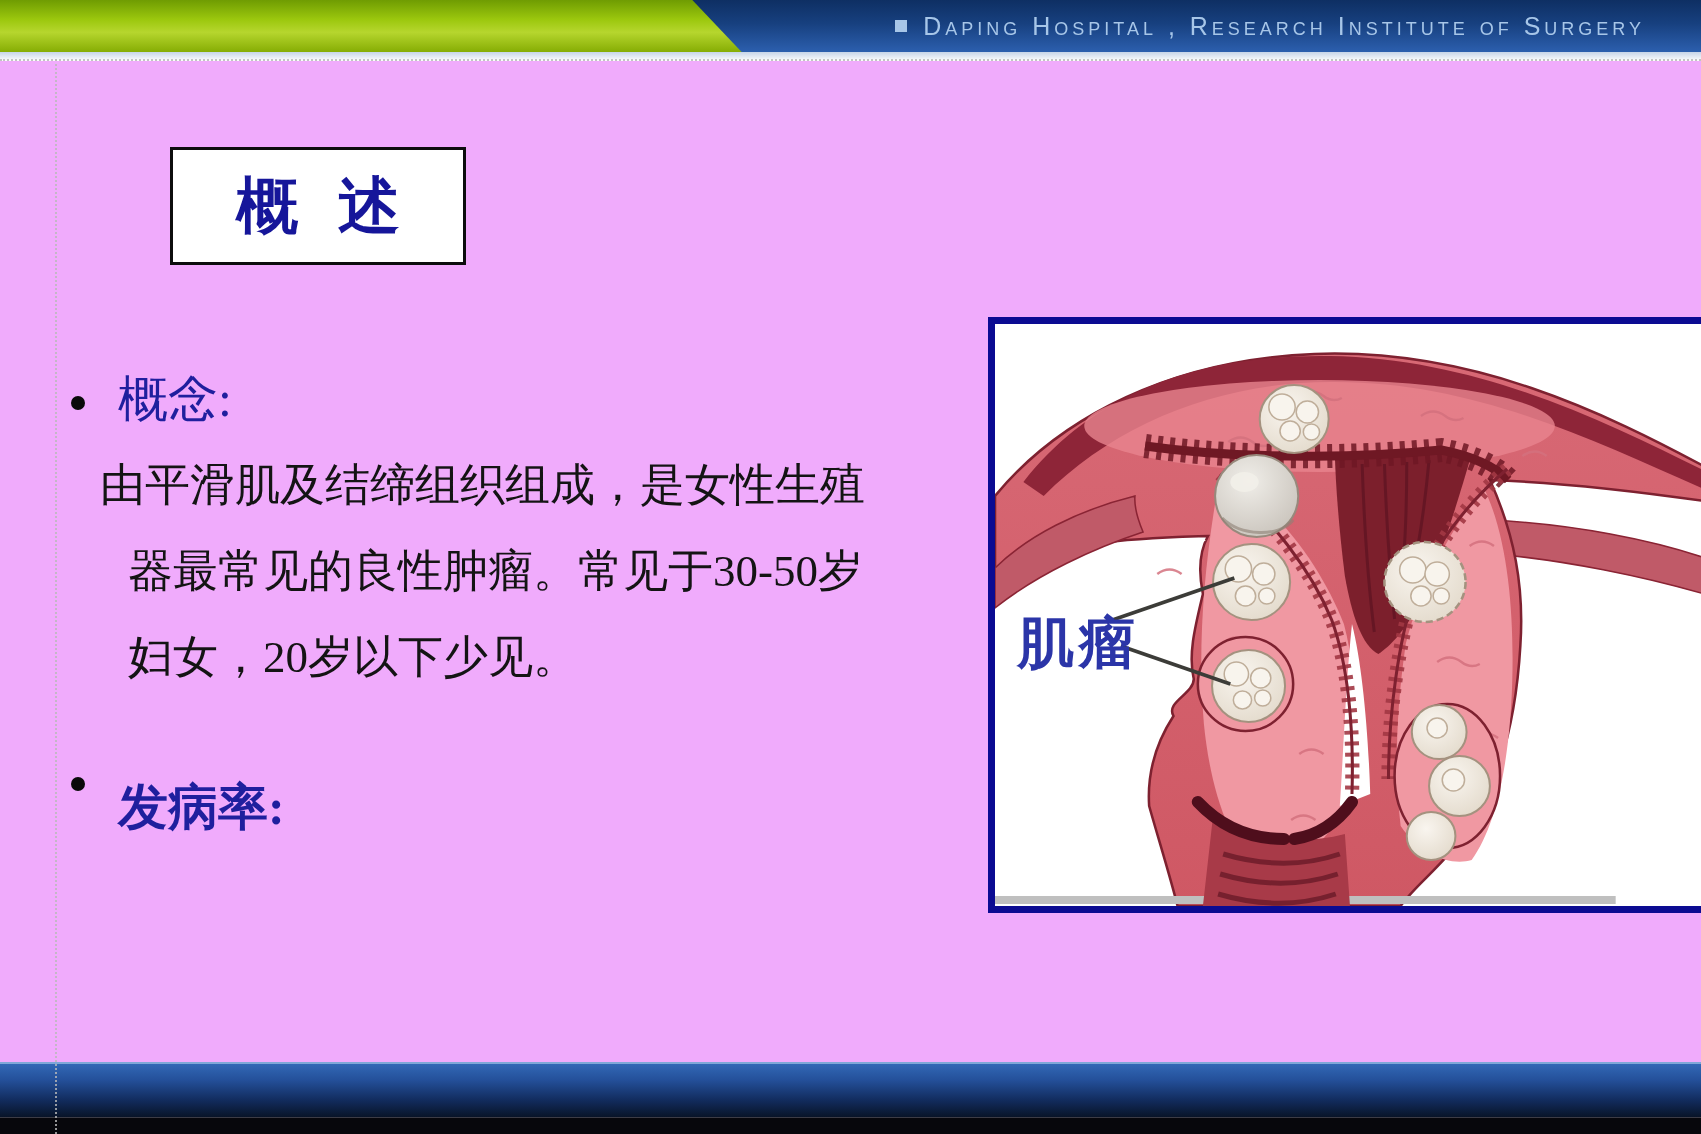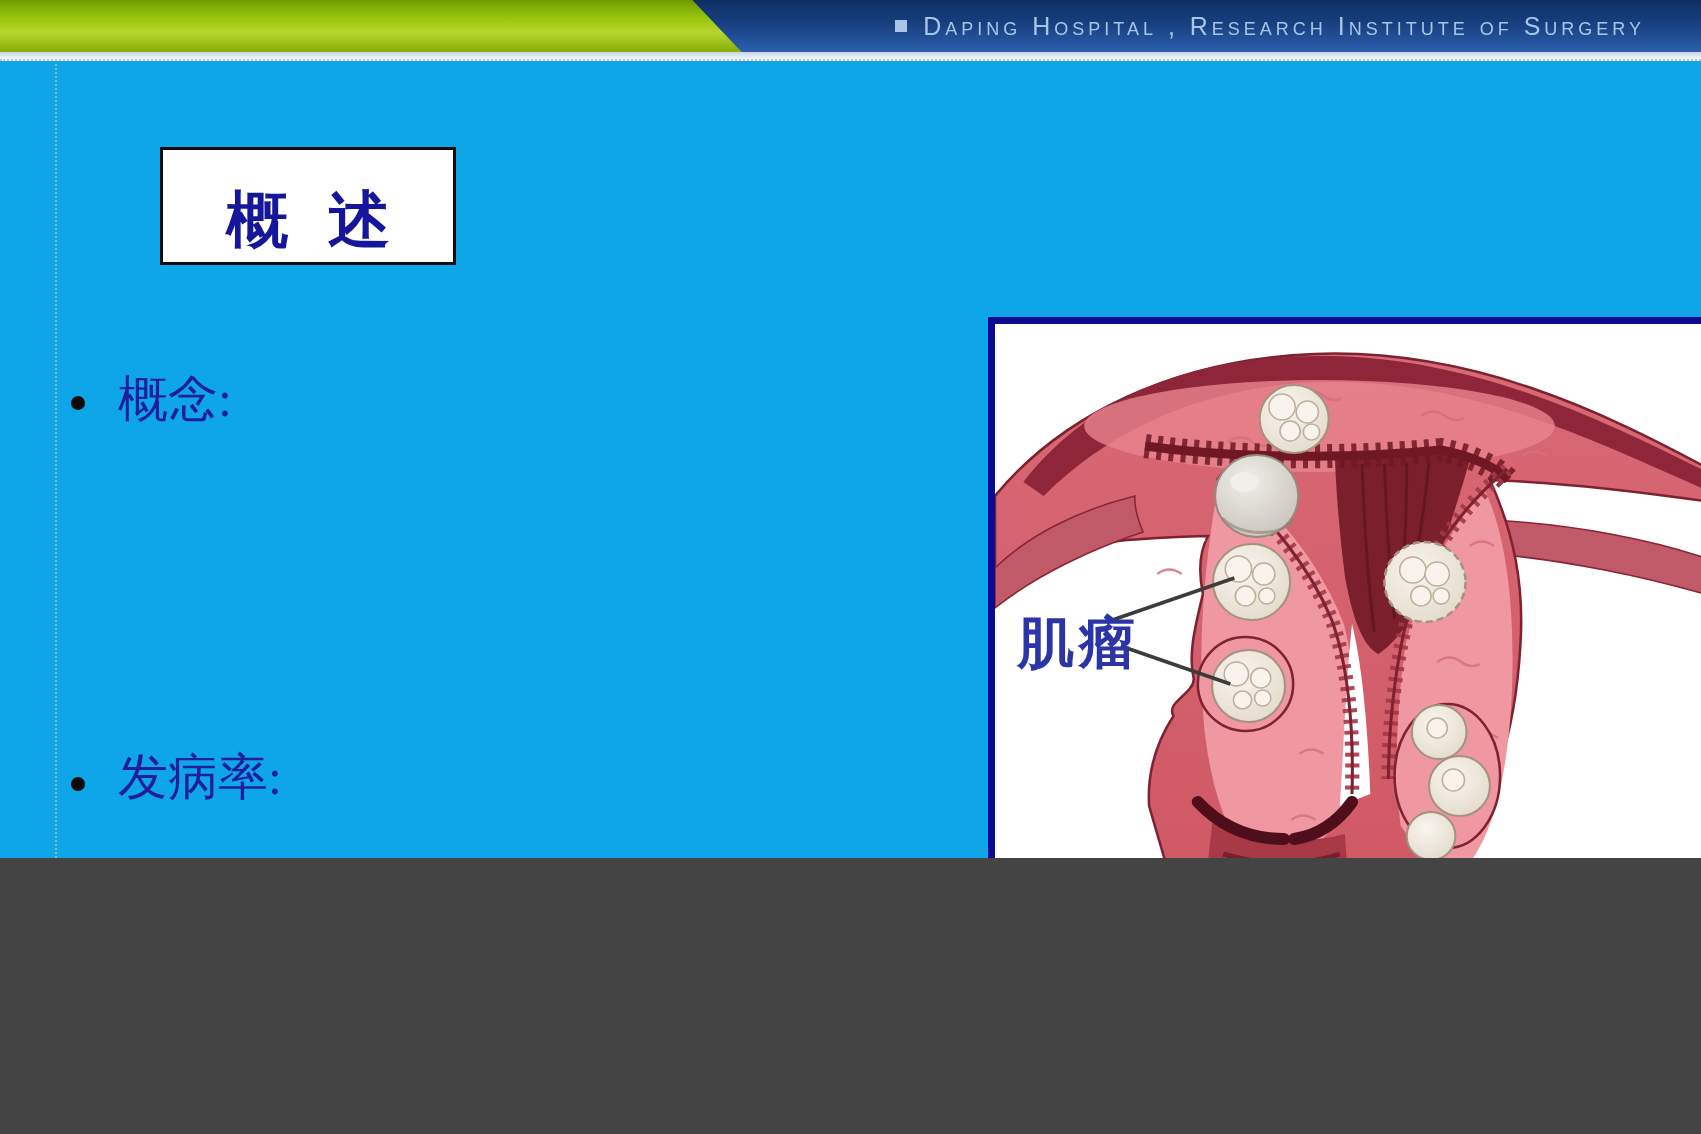--- a/index.html
+++ b/index.html
@@ -1,18 +1,18 @@
 <!DOCTYPE html>
 <html><head>
 <meta charset="utf-8">
 <style>
   html,body{margin:0;padding:0;background:#444;}
   .slide{
-    position:relative; width:1701px; height:858px; margin:0 auto;
-    background:#0ea5e9; overflow:hidden;
+    position:relative; width:1701px; height:1134px; margin:0 auto;
+    background:#f0abfc; overflow:hidden;
     font-family:"Liberation Serif","DejaVu Serif",serif;
   }
   
   .topbar{
     position:absolute; left:0; top:0; width:100%; height:52px;
     background:linear-gradient(180deg,#0e2f63 0%,#17407f 45%,#2c5fae 100%);
   }
   .topbar-green{
     position:absolute; left:0; top:0; width:100%; height:52px;
     background:linear-gradient(180deg,#6f9c02 0%,#9cc80e 38%,#b6d62e 62%,#86ad04 100%);
@@ -38,42 +38,42 @@
   .hline-dotted{
     position:absolute; left:0; right:0; top:59px; height:0;
     border-top:2px dotted #c3c3c3;
   }
   .vline-dotted{
     position:absolute; left:55px; top:59px; bottom:0; width:0;
     border-left:2px dotted rgba(185,185,185,.8); z-index:40;
   }
   
   .title-box{
-    position:absolute; left:160px; top:147px; width:290px; height:112px;
+    position:absolute; left:170px; top:147px; width:290px; height:112px;
     border:3px solid #0d0d0d; background:#fff;
-    display:flex; align-items:flex-end; justify-content:center;
+    display:flex; align-items:center; justify-content:center;
   }
   .title-text{
     color:#16169a; font-size:62px; font-weight:bold; letter-spacing:12px;
     font-family:"Liberation Serif","DejaVu Serif",serif;
     white-space:nowrap; transform:translateX(6px);
   }
   
   .bullet-dot{
     position:absolute; width:14px; height:14px; border-radius:50%;
     background:#0a0a0a;
   }
   .b1-dot{left:71px; top:396px;}
   .b2-dot{left:71px; top:777px;}
   .bullet-heading{
     position:absolute; color:#1f1f9e; font-size:50px; line-height:1.1;
     white-space:nowrap;
   }
   .b1-head{left:118px; top:372px;}
-  .b2-head{left:118px; top:750px;}
+  .b2-head{left:118px; top:780px;font-weight:bold;}
   .para{position:absolute; color:#141414; font-size:45px;}
   .para .pline{line-height:86px; height:86px; white-space:nowrap;}
   .p1{left:100px; top:442px;}
   .p1 .pline + .pline{margin-left:28px;}
   .p2{left:95px; top:866px;}
   .p2 .pline + .pline{margin-left:63px;}
   
   .figure-frame{
     position:absolute; left:988px; top:317px; width:730px; height:582px;
     border:7px solid #0b0b92; background:#ffffff;
@@ -105,20 +105,25 @@
   <div class="topbar-fade"></div>
   <div class="hline-dotted"></div>
   <div class="vline-dotted"></div>
 
   <div class="title-box">
     <span class="title-text">概 述</span>
   </div>
 
   <div class="bullet-dot b1-dot"></div>
   <div class="bullet-heading b1-head">概念:</div>
+  <div class="para p1">
+    <div class="pline">由平滑肌及结缔组织组成，是女性生殖</div>
+    <div class="pline">器最常见的良性肿瘤。常见于30-50岁</div>
+    <div class="pline">妇女，20岁以下少见。</div>
+  </div>
 
   <div class="bullet-dot b2-dot"></div>
   <div class="bullet-heading b2-head">发病率:</div>
   <div class="para p2">
   </div>
 
   <div class="figure-frame">
     <svg width="716" height="582" viewBox="0 0 706 582" preserveAspectRatio="none">
       <defs>
         <radialGradient id="fibG" cx="40%" cy="35%" r="75%">

